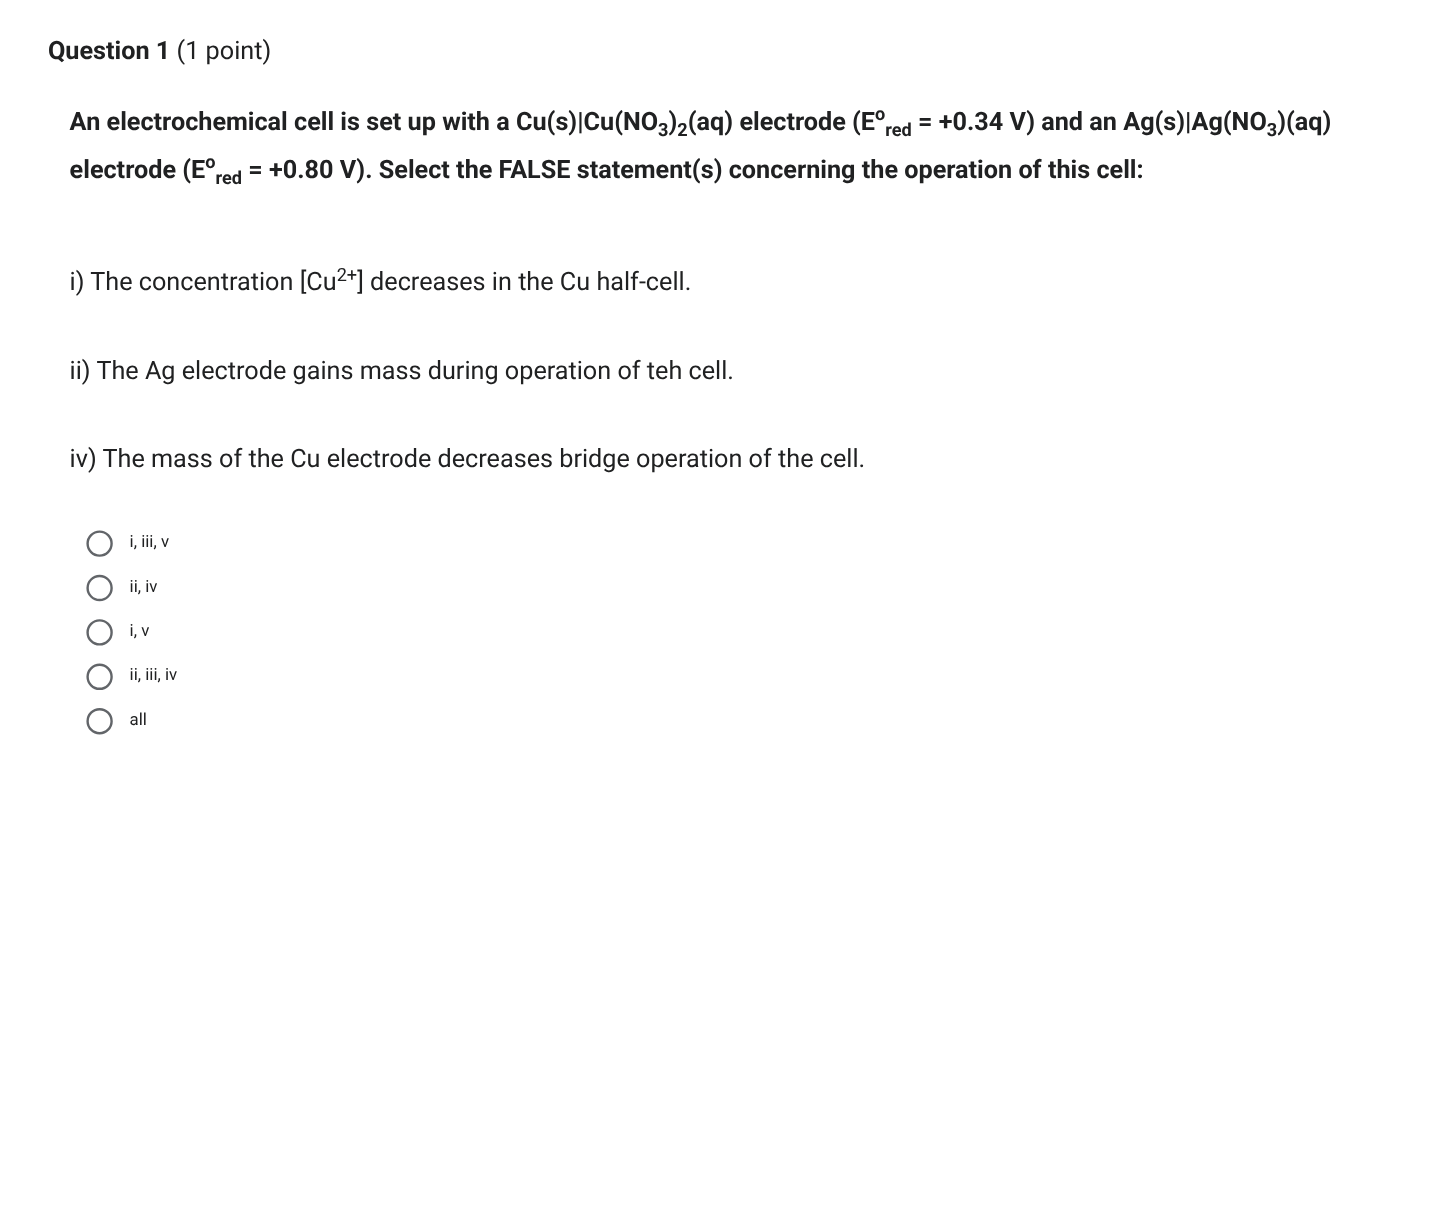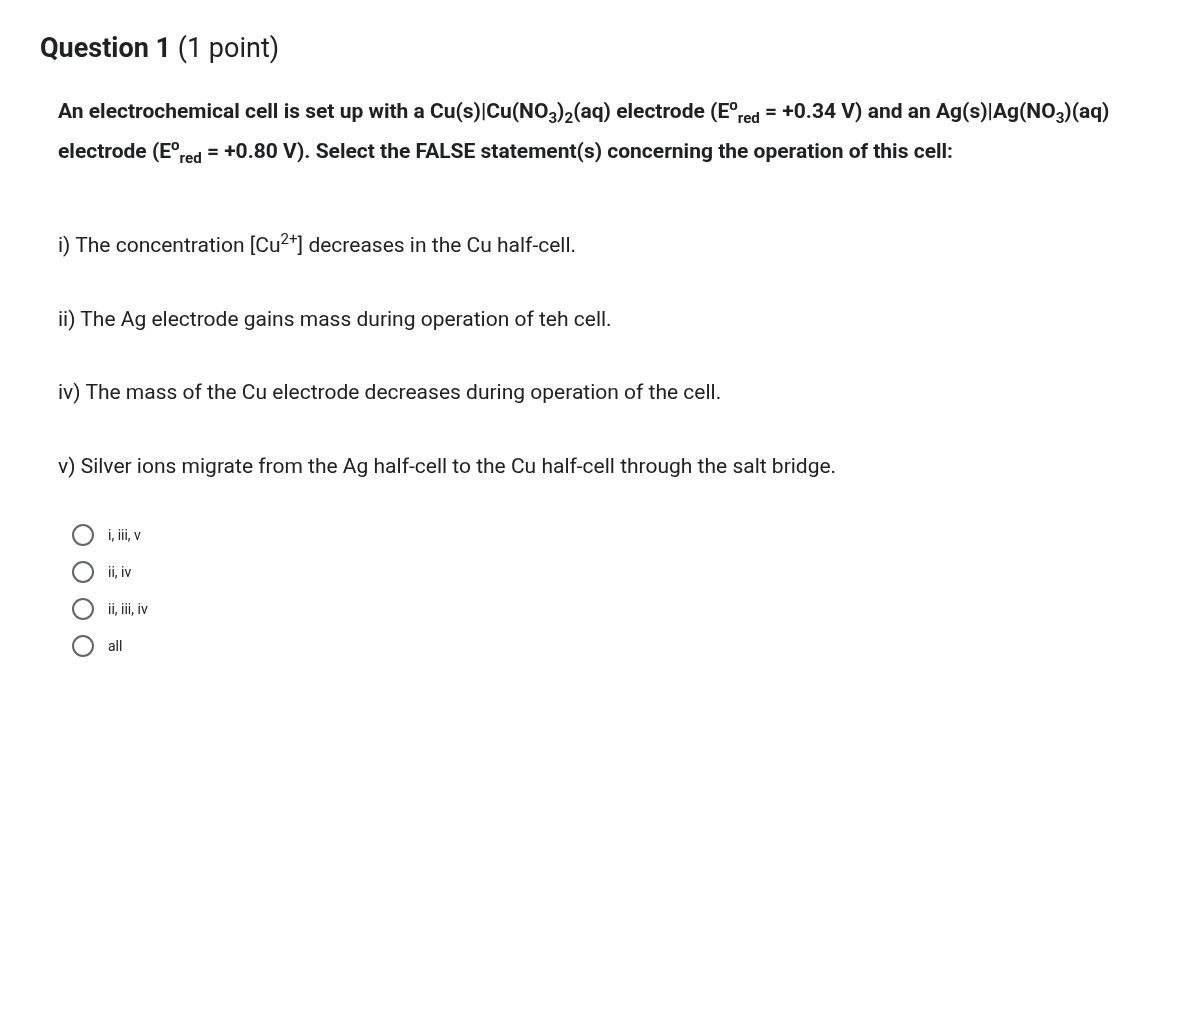--- a/index.html
+++ b/index.html
@@ -9,21 +9,21 @@
     }
     body {
       font-family: -apple-system, BlinkMacSystemFont, "Segoe UI", Roboto, "Helvetica Neue", Arial, sans-serif;
       font-size: 21px;
       color: #202122;
       background: #fff;
       padding: 28px 40px;
       line-height: 1.5;
     }
     .question-header {
-      font-size: 27px;
+      font-size: 21px;
       margin-bottom: 22px;
     }
     .question-header .bold {
       font-weight: 700;
     }
     .question-header .points {
       font-weight: 400;
     }
     .question-body {
       padding-left: 18px;
@@ -89,32 +89,35 @@
 
   <div class="prompt">
     <span>An electrochemical cell is set up with a Cu(s)|Cu(NO</span><sub>3</sub><span>)</span><sub>2</sub><span>(aq) electrode (E</span><sup>o</sup><sub>red</sub><span> = +0.34 V) and an Ag(s)|Ag(NO</span><sub>3</sub><span>)(aq) electrode (E</span><sup>o</sup><sub>red</sub><span> = +0.80 V). Select the FALSE statement(s) concerning the operation of this cell:</span>
   </div>
 
   <div class="statements">
     <p>
       <span>i) The concentration [Cu</span><sup>2+</sup><span>] decreases in the Cu half-cell.</span>
     </p>
     <p>ii) The Ag electrode gains mass during operation of teh cell.</p>
-    <p>iv) The mass of the Cu electrode decreases during operation of the cell.</p>
-    <p>v) Silver ions migrate from the Ag half-cell to the Cu half-cell through the salt bridge.</p>
+    <p>iv) The mass of the Cu electrode decreases bridge operation of the cell.</p>
   </div>
 
   <div class="options">
     <div class="option-row">
       <div class="radio"></div>
       <span class="option-label">i, iii, v</span>
     </div>
     <div class="option-row">
       <div class="radio"></div>
       <span class="option-label">ii, iv</span>
+    </div>
+    <div class="option-row">
+      <div class="radio"></div>
+      <span class="option-label">i, v</span>
     </div>
     <div class="option-row">
       <div class="radio"></div>
       <span class="option-label">ii, iii, iv</span>
     </div>
     <div class="option-row">
       <div class="radio"></div>
       <span class="option-label">all</span>
     </div>
   </div>

